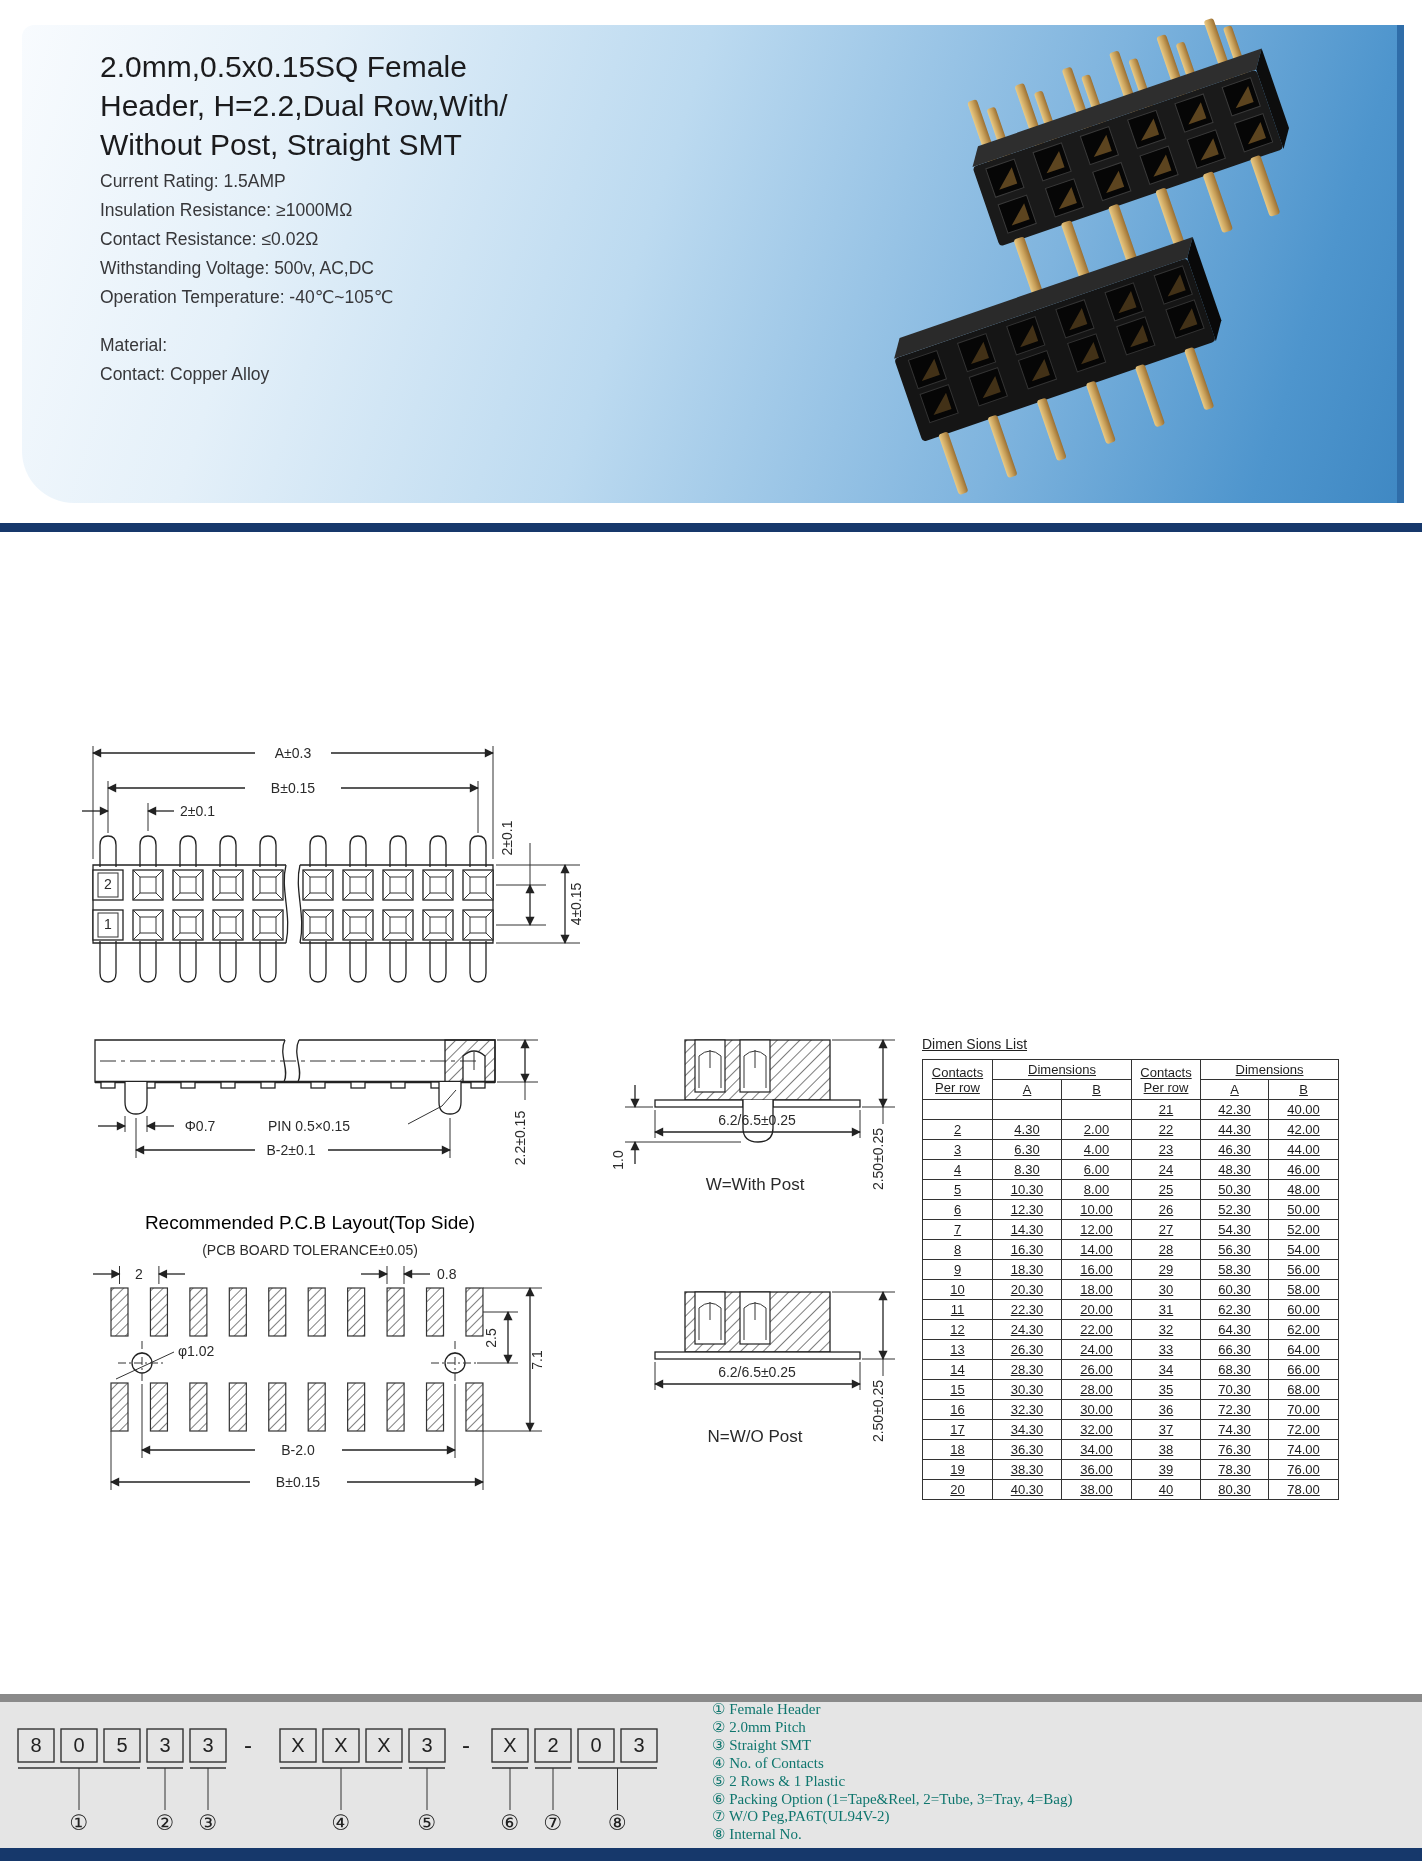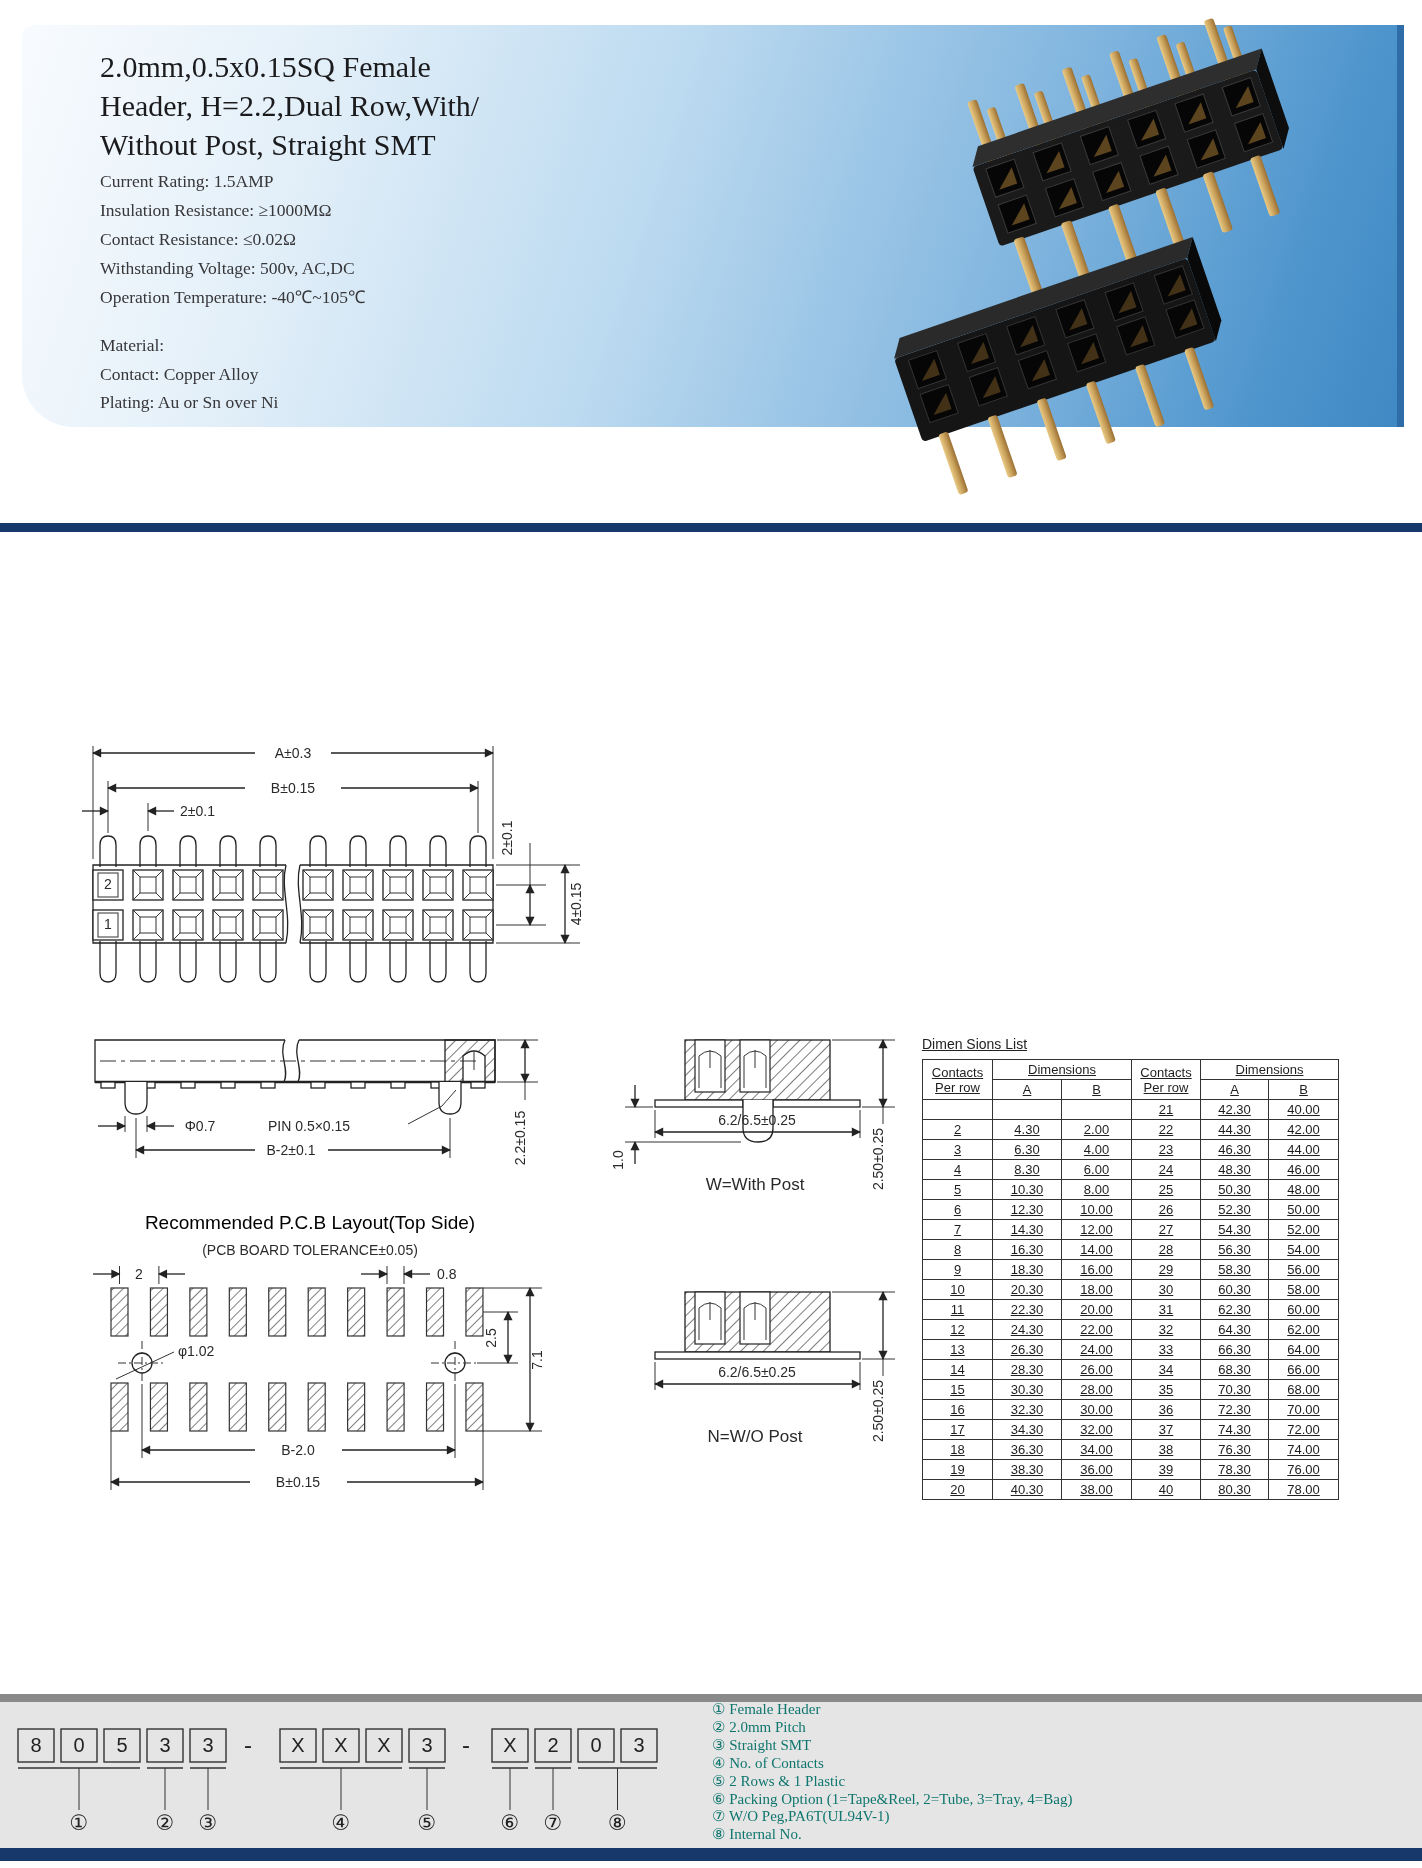--- a/index.html
+++ b/index.html
@@ -3,24 +3,23 @@
 <meta charset="utf-8">
 <style>
   * { margin:0; padding:0; box-sizing:border-box; }
   html,body { background:#fff; }
   body {
     width:1422px; height:1868px; position:relative; overflow:hidden;
     font-family:"Liberation Sans","DejaVu Sans",sans-serif; color:#222;
   }
   
   .hero {
-    position:absolute; left:22px; top:25px; width:1382px; height:402px;
+    position:absolute; left:22px; top:25px; width:1382px; height:478px;
     border-radius:12px 0 0 52px;
     background:linear-gradient(108deg,#f8fbfe 0%,#e4f0f9 20%,#bcdaf0 45%,#7fb4de 72%,#4e95cd 90%,#3f88c3 100%);
-    font-family:Liberation Serif, serif;
   }
   .hero-edge { position:absolute; right:0; top:0; width:7px; height:100%; background:#2f6da9; }
   .hero-title {
     position:absolute; left:78px; top:22px;
     font-size:30px; line-height:39px; color:#1b1b1d; white-space:pre-line;
   }
   .spec-block { position:absolute; left:78px; top:142px; font-size:17.5px; line-height:29px; color:#37373a; }
   .mat-block  { position:absolute; left:78px; top:306px; font-size:17.5px; line-height:28.5px; color:#37373a; }
   
   .navy-bar-top { position:absolute; left:0; top:523px; width:1422px; height:9px; background:#16386b; }
@@ -76,21 +75,20 @@
   <div class="spec-block">
     <div>Current Rating: 1.5AMP</div>
     <div>Insulation Resistance: ≥1000MΩ</div>
     <div>Contact Resistance: ≤0.02Ω</div>
     <div>Withstanding Voltage: 500v, AC,DC</div>
     <div>Operation Temperature: -40℃~105℃</div>
   </div>
   <div class="mat-block">
     <div>Material:</div>
     <div>Contact: Copper Alloy</div>
-    <div>Plating: Au or Sn over Ni</div>
   </div>
 </div>
 
 <svg id="photo" width="560" height="460" viewBox="0 0 560 460">
   <defs>
     <linearGradient id="gold" x1="0" y1="0" x2="1" y2="0">
       <stop offset="0" stop-color="#e9cb87"></stop>
         <stop offset="0.5" stop-color="#c9a15b"></stop>
         <stop offset="1" stop-color="#996f33"></stop>
     </linearGradient>
@@ -716,17 +714,17 @@
     </g>
 </svg>
 
 <div class="legend">
   <div>① Female Header</div>
   <div>② 2.0mm Pitch</div>
   <div>③ Straight SMT</div>
   <div>④ No. of Contacts</div>
   <div>⑤ 2 Rows &amp; 1 Plastic</div>
   <div>⑥ Packing Option (1=Tape&amp;Reel, 2=Tube, 3=Tray, 4=Bag)</div>
-  <div>⑦ W/O Peg,PA6T(UL94V-1)</div>
+  <div>⑦ W/O Peg,PA6T(UL94V-2)</div>
   <div>⑧ Internal No.</div>
 </div>
 
 <div class="navy-bar-bottom"></div>
 
 </body></html>

